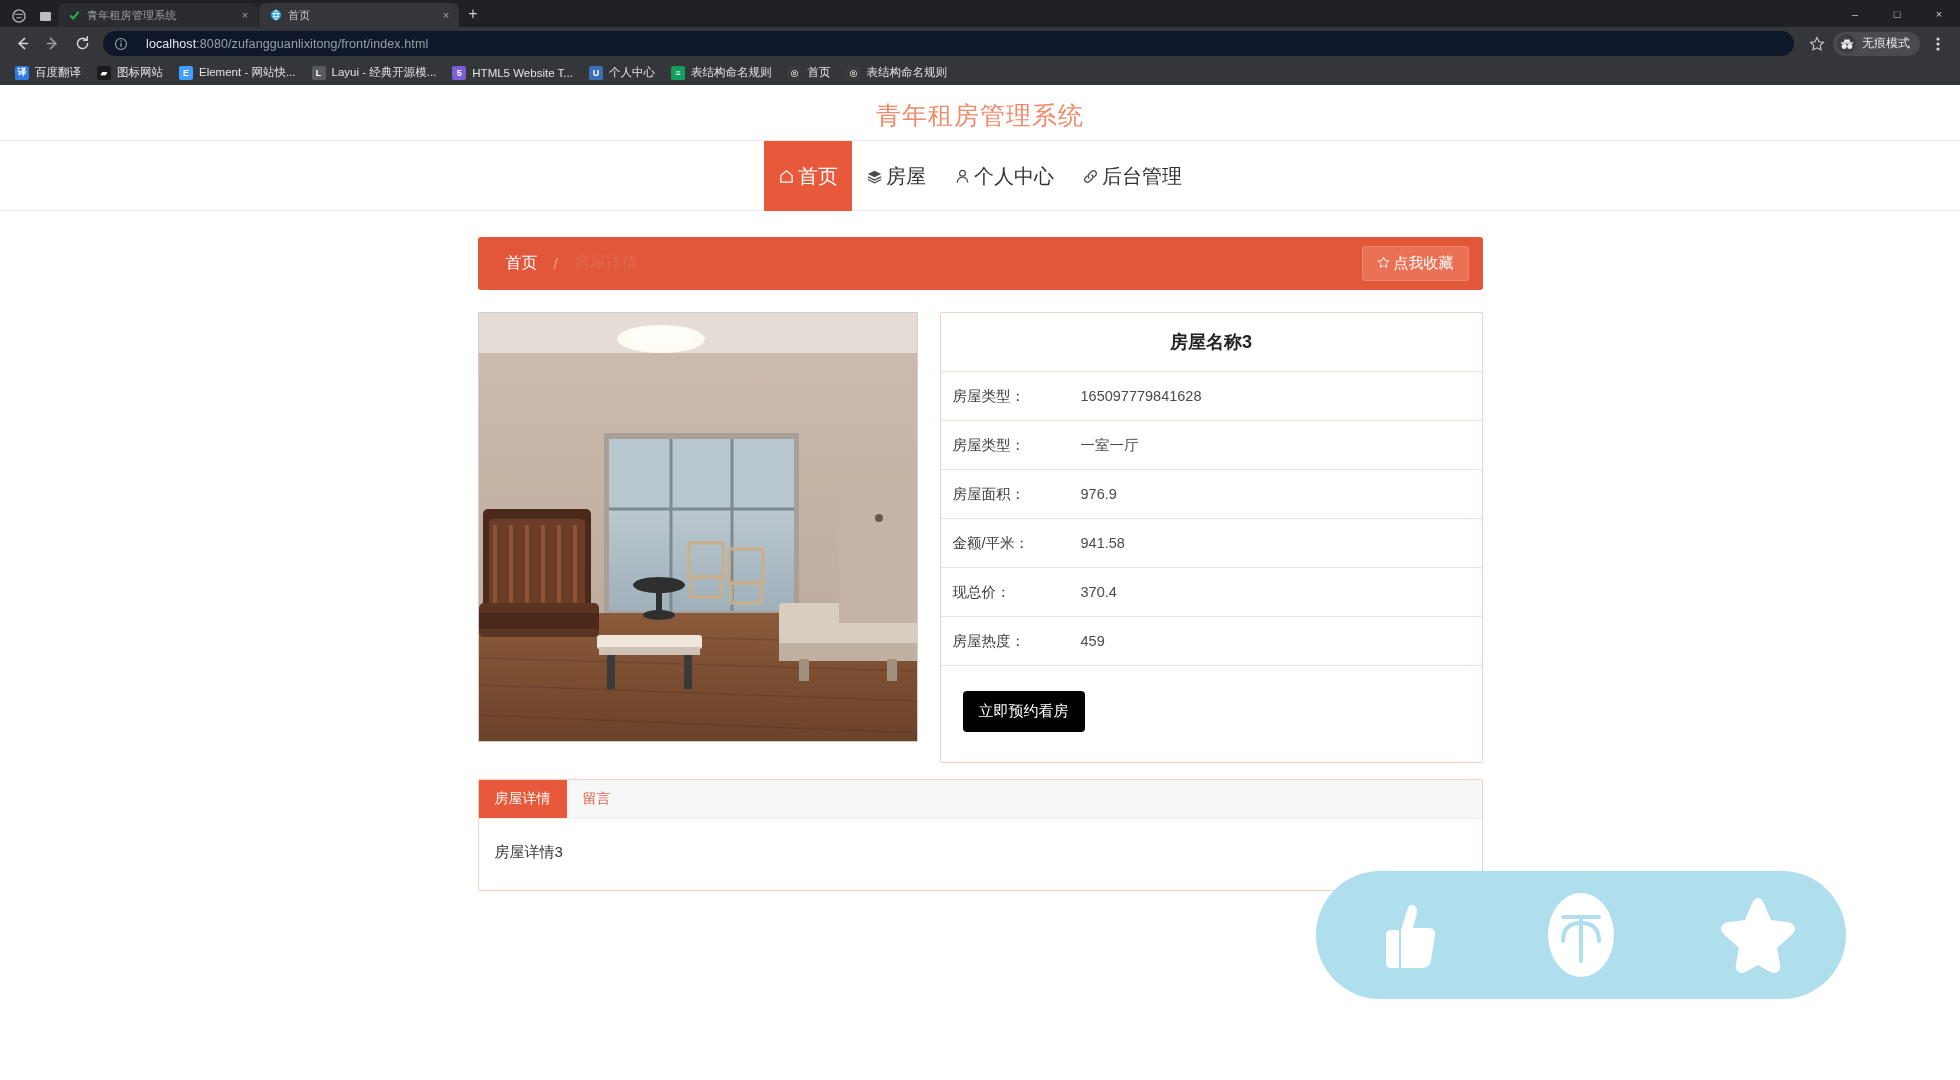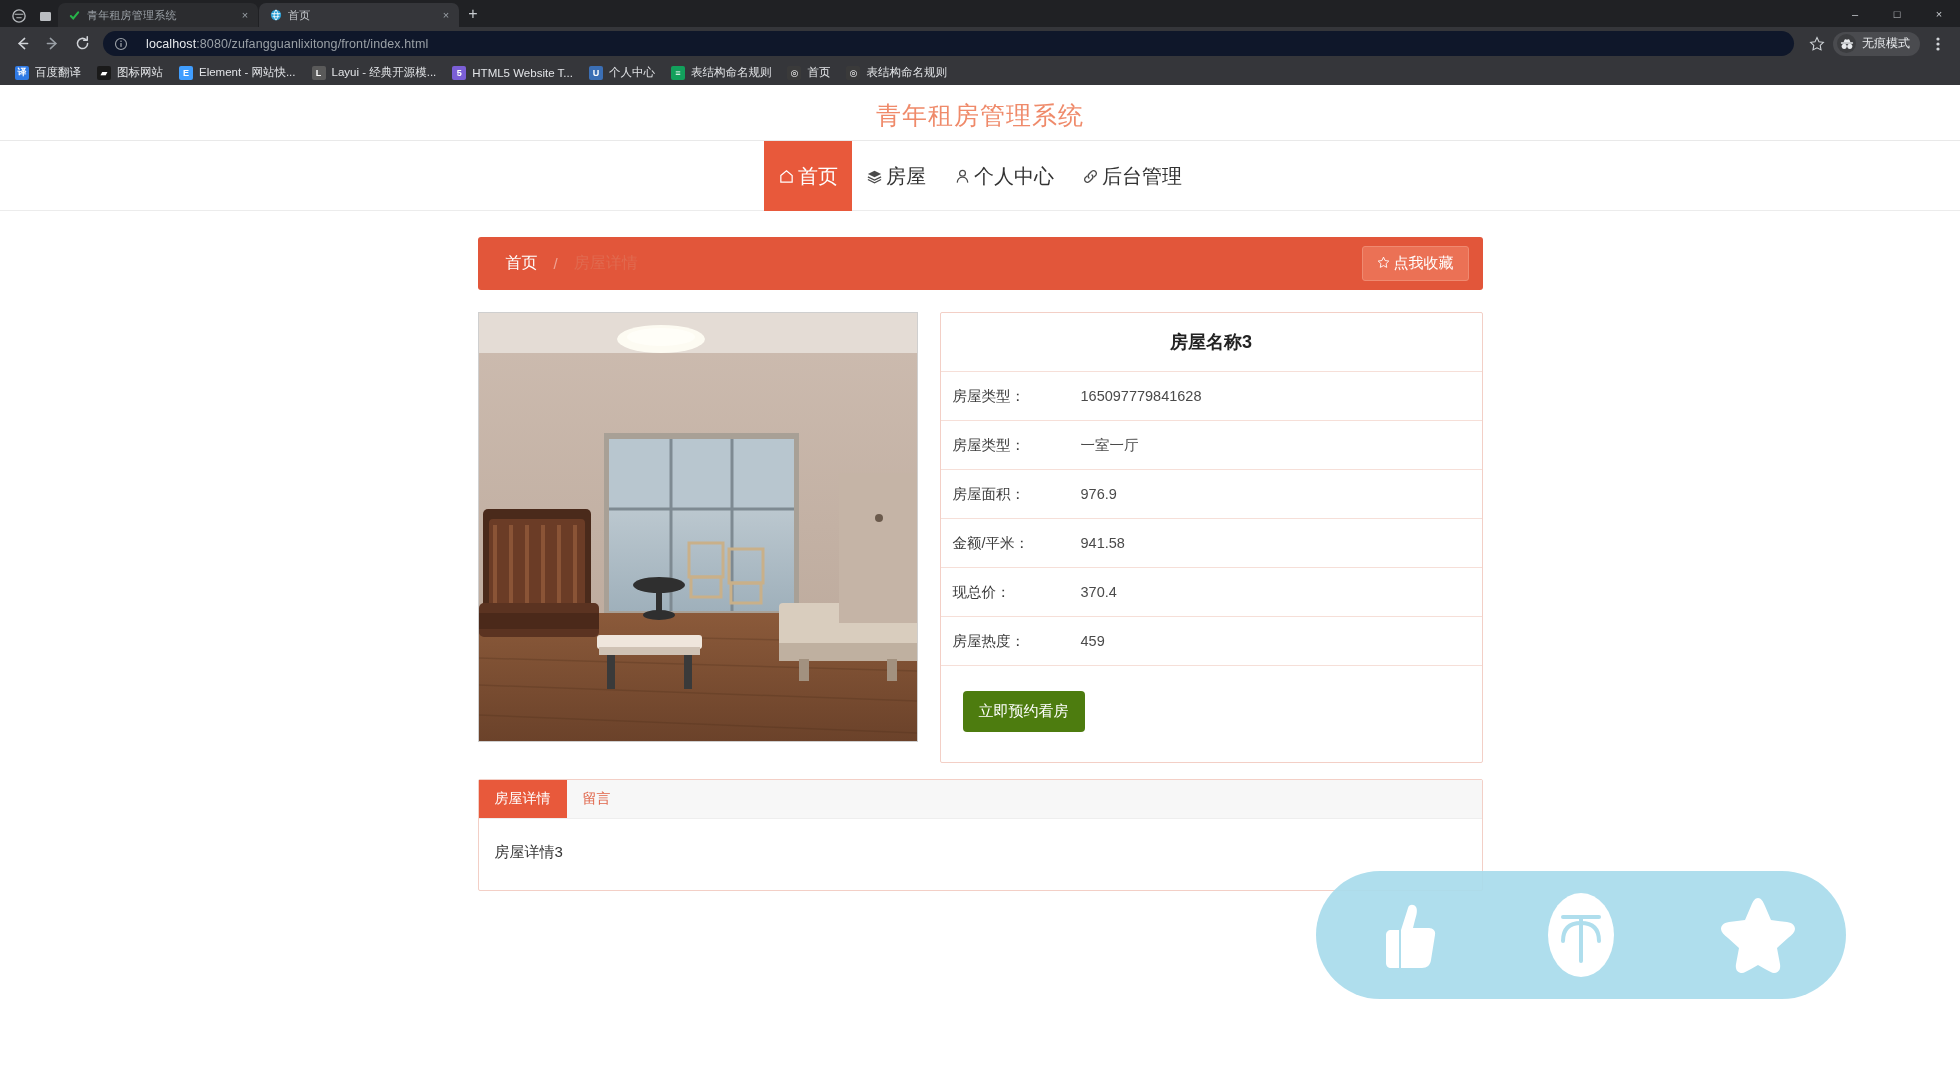--- a/index.html
+++ b/index.html
@@ -241,21 +241,21 @@
     border-bottom: 1px solid #f6dfd8;
     padding: 0 0 0 12px;
   }
   .info-line .k {
     width: 128px; flex: 0 0 128px;
     font-size: 14.5px; color: #3b3b3b;
   }
   .info-line .v { font-size: 14.5px; color: #4a4a4a; }
   .info-actions { padding: 25px 0 30px 22px; }
   .book-btn {
-    background: #4d7c0f;
+    background: #000000;
     color: #fff;
     font-size: 15px;
     border: none;
     border-radius: 4px;
     padding: 11px 16px;
     cursor: pointer;
   }
 
   .tabcard {
     margin-top: 16px;

